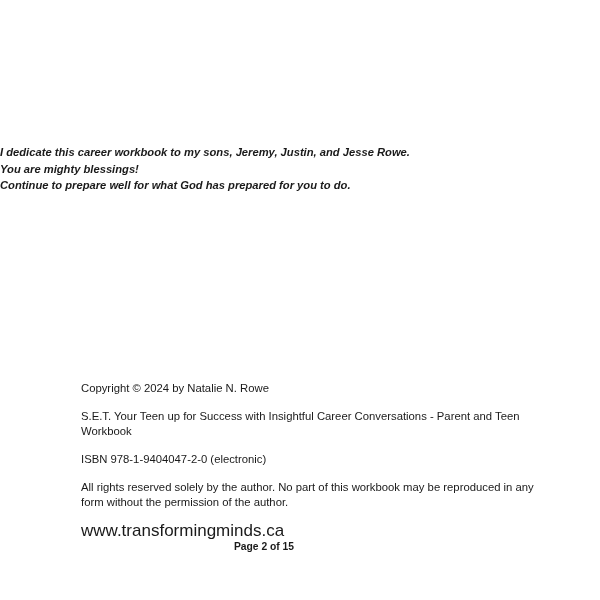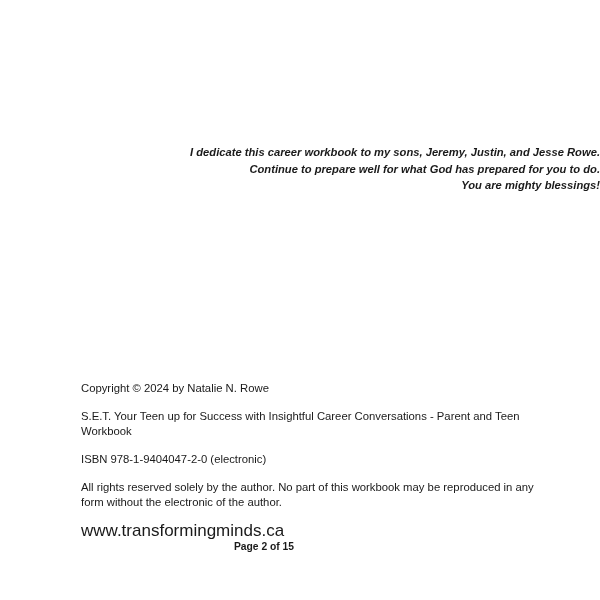--- a/index.html
+++ b/index.html
@@ -19,21 +19,21 @@
     width: 600px;
     height: 600px;
     box-sizing: border-box;
     background: #ffffff;
   }
   .dedication {
     position: absolute;
     left: 0;
     top: 144px;
     width: 600px;
-    text-align: right;
+    text-align: left;
     font-style: italic;
     font-weight: bold;
     font-size: 11.2px;
     line-height: 16.5px;
     color: #1a1a1a;
   }
   .dedication div {
     white-space: nowrap;
   }
   .copyright-block {
@@ -78,27 +78,27 @@
     color: #1a1a1a;
   }
 </style>
 </head>
 <body>
 
 <div class="page">
 
   <div class="dedication">
     <div>I dedicate this career workbook to my sons, Jeremy, Justin, and Jesse Rowe.</div>
+    <div>You are mighty blessings!</div>
     <div>Continue to prepare well for what God has prepared for you to do.</div>
-    <div>You are mighty blessings!</div>
   </div>
 
   <div class="copyright-block">
     <div class="cp-line">Copyright © 2024 by Natalie N. Rowe</div>
     <div class="cp-title">S.E.T. Your Teen up for Success with Insightful Career Conversations - Parent and Teen Workbook</div>
     <div class="cp-line"> ISBN 978-1-9404047-2-0 (electronic)</div>
-    <div class="cp-rights">All rights reserved solely by the author. No part of this workbook may be reproduced in any form without the electronic of the author.</div>
+    <div class="cp-rights">All rights reserved solely by the author. No part of this workbook may be reproduced in any form without the permission of the author.</div>
     <div class="cp-url">www.transformingminds.ca</div>
   </div>
 
   <div class="footer">Page 2 of 15</div>
 
 </div>
 
 </body></html>

